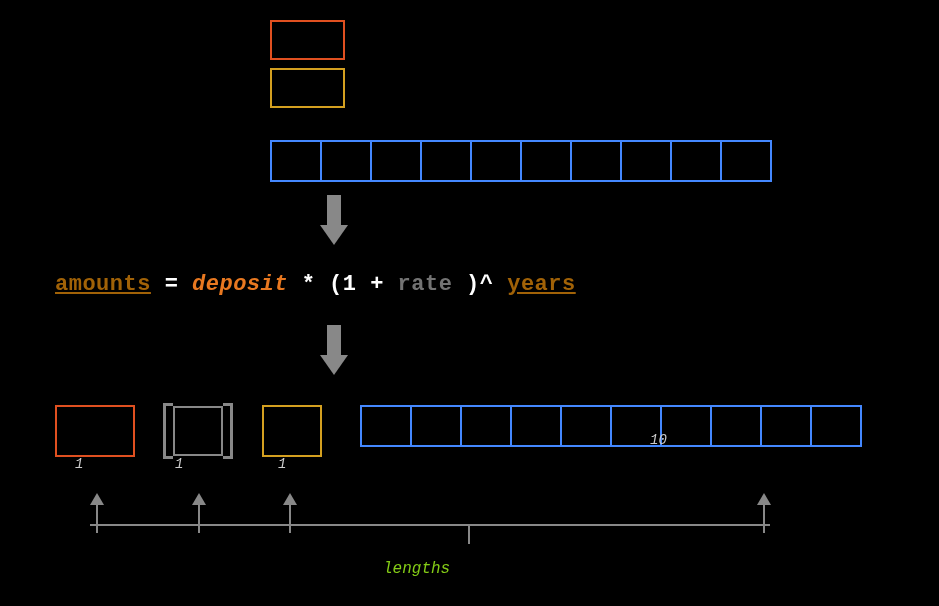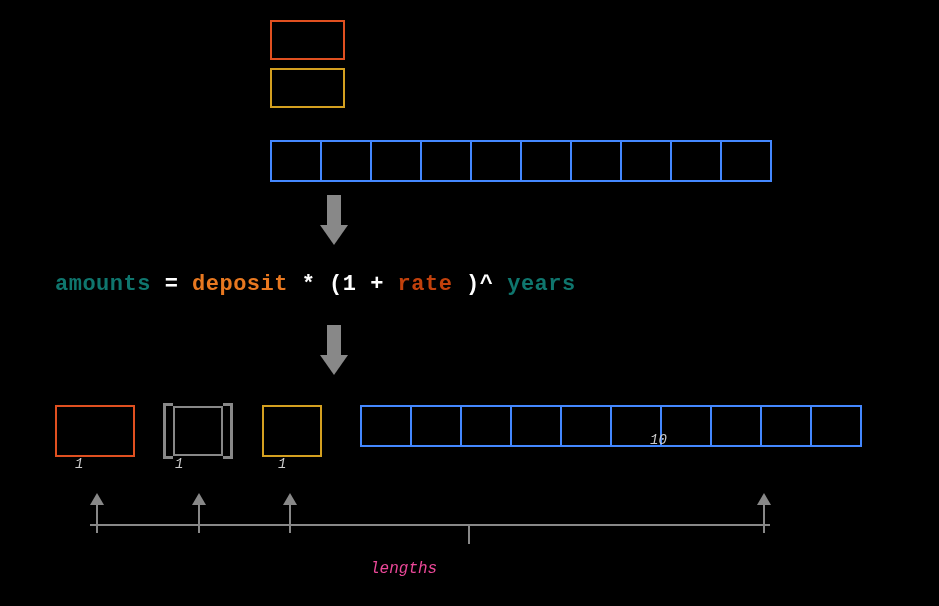--- a/index.html
+++ b/index.html
@@ -87,24 +87,24 @@
     .formula {
       position: absolute;
       top: 272px;
       left: 55px;
       font-size: 22px;
       font-weight: bold;
       letter-spacing: 0.5px;
       white-space: nowrap;
     }
 
-    .f-green { color: #0f766e; }
+    .f-green { color: #a16207; text-decoration: underline; }
     .f-white { color: #ffffff; }
-    .f-orange { color: #e87820; }
-    .f-blue { color: #c2410c; }
+    .f-orange { color: #e87820; font-style: italic; }
+    .f-blue { color: #737373; }
 
     
     .arrow-down-2 {
       position: absolute;
       top: 325px;
       left: 320px;
       display: flex;
       flex-direction: column;
       align-items: center;
     }
@@ -211,23 +211,23 @@
       left: 650px;
       font-style: italic;
       color: #ccc;
       font-size: 14px;
     }
 
     
     .lengths-label {
       position: absolute;
       top: 560px;
-      left: 370px;
-      font-style: italic;
-      color: #ec4899;
+      left: 383px;
+      font-style: italic;
+      color: #84cc16;
       font-size: 16px;
     }
 
     
     .connector-line {
       position: absolute;
       top: 524px;
       left: 90px;
       height: 2px;
       width: 680px;

